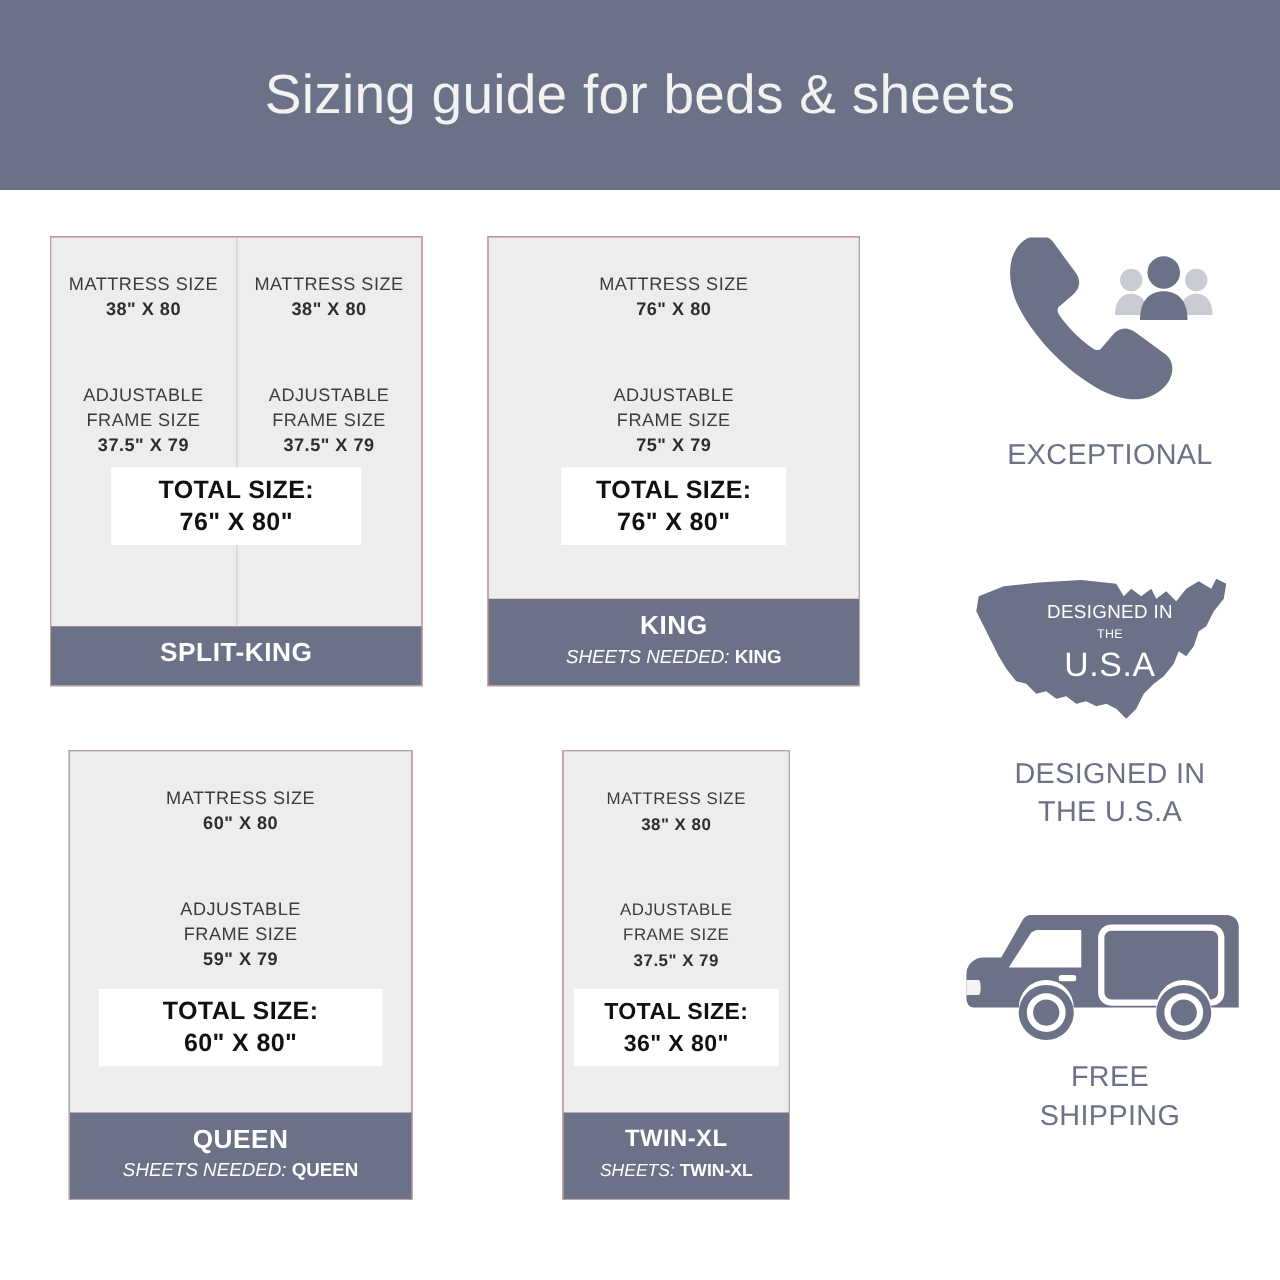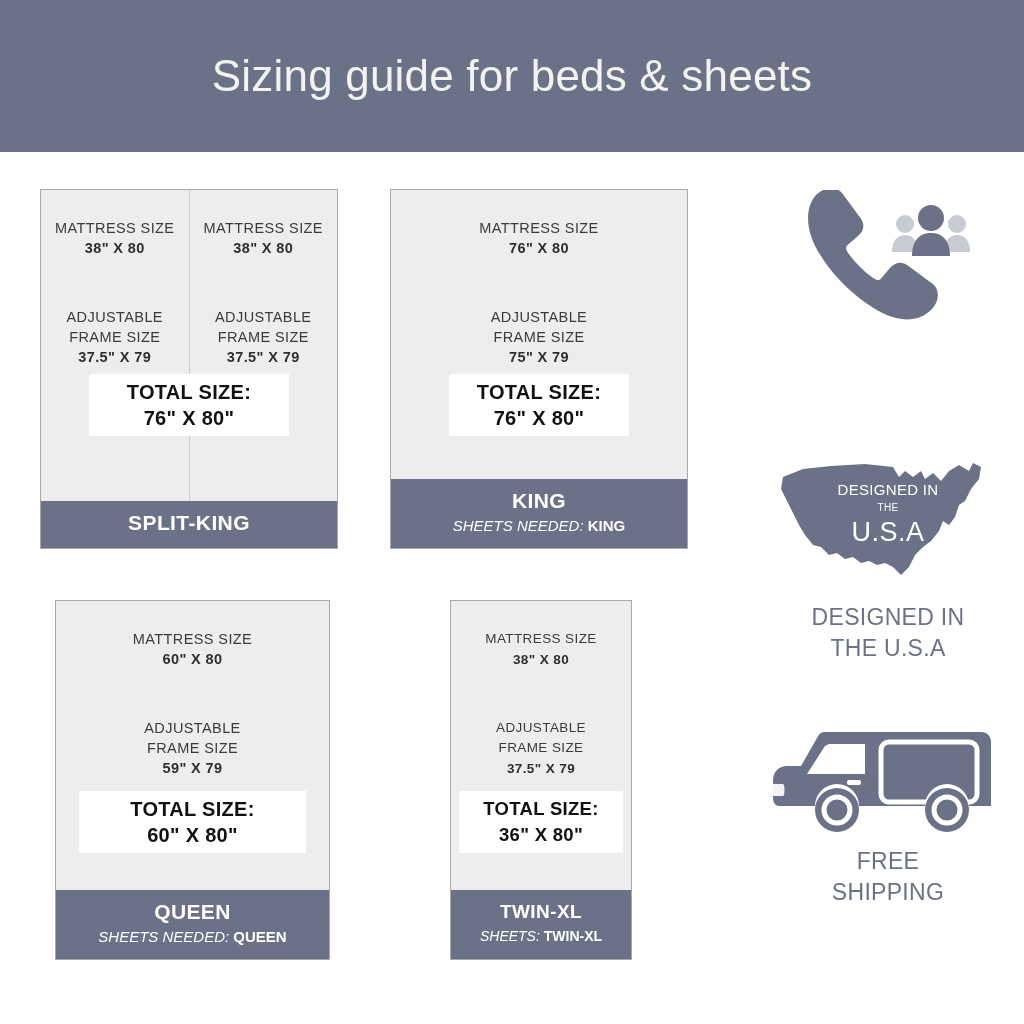--- a/index.html
+++ b/index.html
@@ -315,20 +315,21 @@
         <path d="M99 62 C99 50 105 45 112 45 C119 45 125 50 125 62 Z" fill="#c9cbd2"></path>
 
         <circle cx="164" cy="34" r="9" fill="#c9cbd2"></circle>
         <path d="M151 62 C151 50 157 45 164 45 C171 45 177 50 177 62 Z" fill="#c9cbd2"></path>
 
         <circle cx="138" cy="28" r="13" fill="#6b7186"></circle>
         <path d="M119 66 C119 50 127 43 138 43 C149 43 157 50 157 66 Z" fill="#6b7186"></path>
       </svg>
     </div>
     <div class="feature-label">
+      <div>EXCEPTIONAL</div>
     </div>
   </div>
 
   <div class="feature" id="feature-usa">
     <div class="feature-icon">
       <div class="map-wrap">
         <svg width="230" height="135" viewBox="0 0 230 135" aria-hidden="true">
           <path fill="#6b7186" d="M10 22 L30 14 L58 11 L92 9 L120 12 L126 22 L132 16
             L140 22 L148 16 L152 24 L160 18 L168 26 L176 16 L186 10 L196 16 L200 8
             L208 12 L206 24 L198 34 L192 46 L186 50 L182 62 L176 70 L170 66 L166 76

